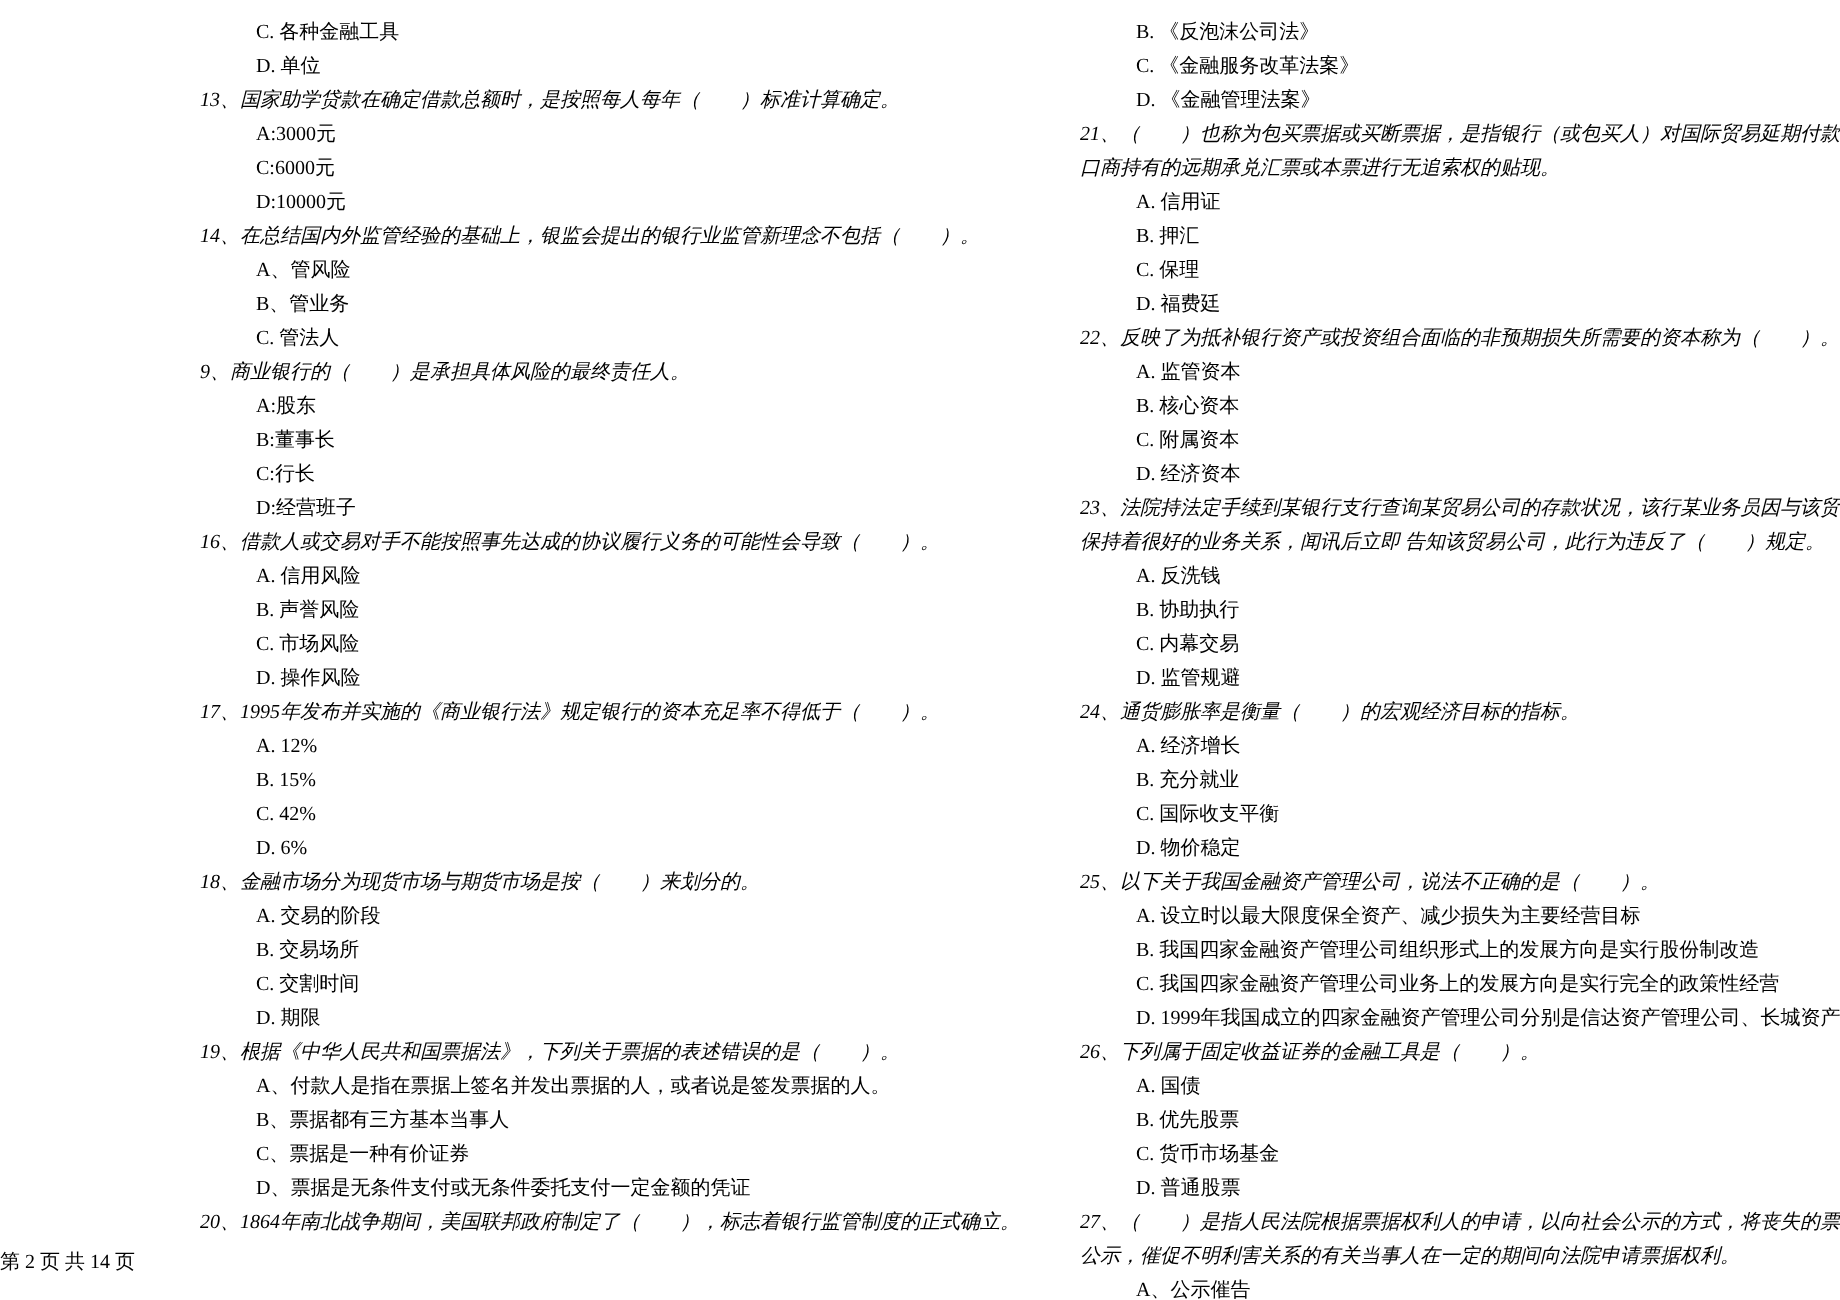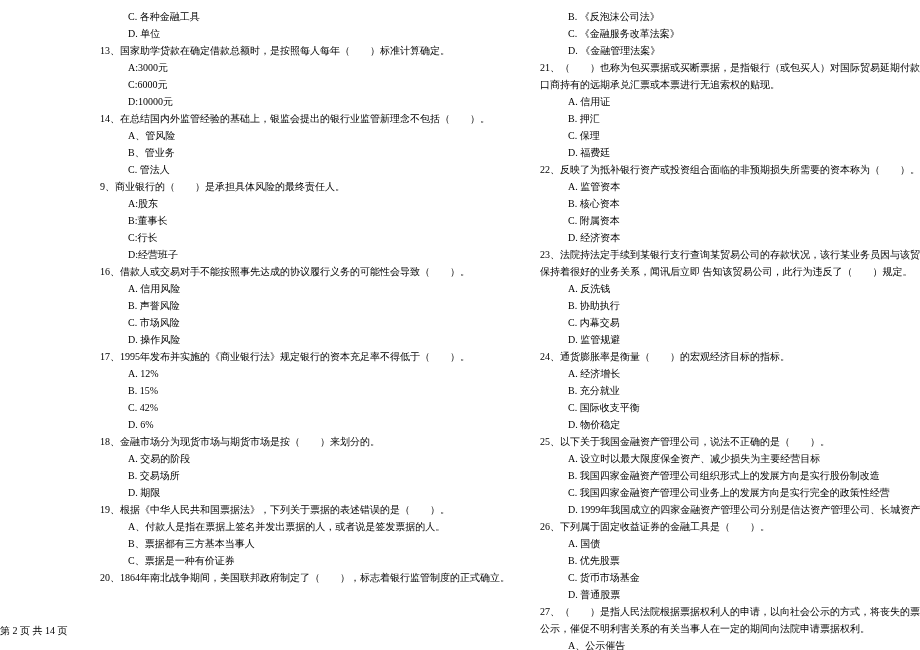--- a/index.html
+++ b/index.html
@@ -32,20 +32,21 @@
     .column-right {
       padding-left: 20px;
       padding-right: 30px;
     }
     .line {
       line-height: 17px;
       white-space: nowrap;
     }
     .q-text {
       padding-left: 0;
+      font-style: italic;
     }
     .opt {
       padding-left: 28px;
     }
     .footer {
       position: absolute;
       bottom: 12px;
       left: 0;
       right: 0;
       font-size: 10px;
@@ -83,26 +84,28 @@
 
     <div class="line q-text">17、1995年发布并实施的《商业银行法》规定银行的资本充足率不得低于（　　）。</div>
     <div class="line opt">A. 12%</div>
     <div class="line opt">B. 15%</div>
     <div class="line opt">C. 42%</div>
     <div class="line opt">D. 6%</div>
 
     <div class="line q-text">18、金融市场分为现货市场与期货市场是按（　　）来划分的。</div>
     <div class="line opt">A. 交易的阶段</div>
     <div class="line opt">B. 交易场所</div>
+    <div class="line opt">C. 交割时间</div>
     <div class="line opt">D. 期限</div>
 
     <div class="line q-text">19、根据《中华人民共和国票据法》，下列关于票据的表述错误的是（　　）。</div>
     <div class="line opt">A、付款人是指在票据上签名并发出票据的人，或者说是签发票据的人。</div>
     <div class="line opt">B、票据都有三方基本当事人</div>
     <div class="line opt">C、票据是一种有价证券</div>
+    <div class="line opt">D、票据是无条件支付或无条件委托支付一定金额的凭证</div>
 
     <div class="line q-text">20、1864年南北战争期间，美国联邦政府制定了（　　），标志着银行监管制度的正式确立。</div>
 
   </div>
 
   <div class="column column-right">
     <div class="line opt">B. 《反泡沫公司法》</div>
     <div class="line opt">C. 《金融服务改革法案》</div>
     <div class="line opt">D. 《金融管理法案》</div>
 

